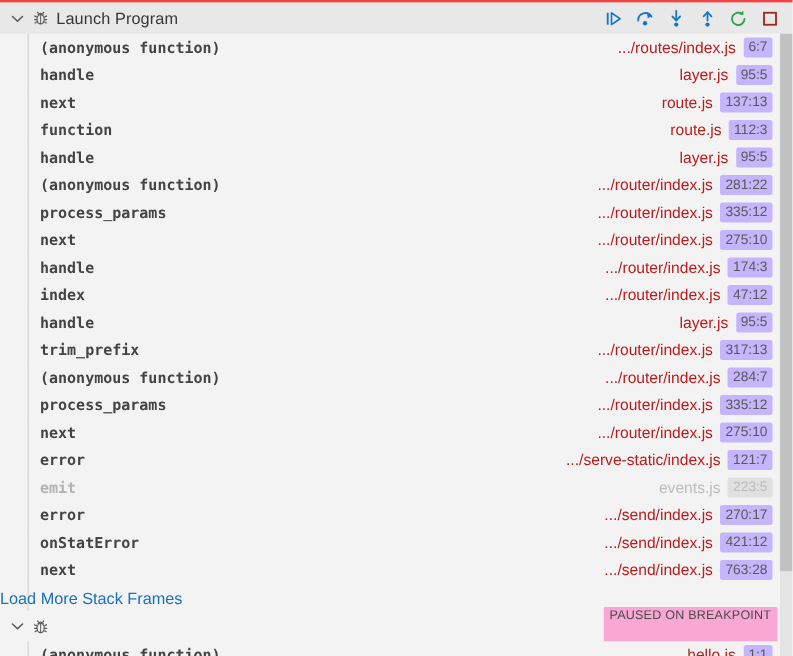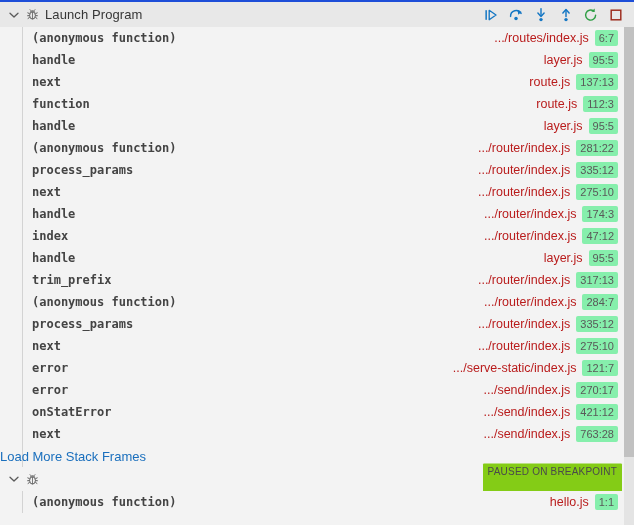--- a/index.html
+++ b/index.html
@@ -15,21 +15,21 @@
     font-size: 13px;
     color: #3b3b3b;
     -webkit-font-smoothing: antialiased;
   }
 
   .panel {
     position: relative;
     width: 634px;
     height: 525px;
     box-sizing: border-box;
-    border-top: 2px solid #1d4ed8;
+    border-top: 2px solid #ef4444;
     background: #f3f3f3;
     overflow: hidden;
   }
 
   
   .session-header {
     position: relative;
     display: flex;
     align-items: center;
     height: 25px;
@@ -92,21 +92,21 @@
     cursor: pointer;
   }
   .tb-btn svg { display: block; }
 
   
   .state-badge {
     position: absolute;
     right: 12px;
     top: 50%;
     transform: translateY(-50%);
-    background: #84cc16;
+    background: #f9a8d4;
     color: #4a4a4a;
     font-size: 10px;
     line-height: 13px;
     padding: 1px 5px 17px 5px;
     letter-spacing: 0.2px;
     white-space: nowrap;
     border-radius: 1px;
   }
 
   
@@ -153,21 +153,21 @@
     padding-left: 12px;
   }
 
   .frame-source {
     font-size: 12.5px;
     color: #b91c1c;
     white-space: nowrap;
   }
 
   .frame-pos {
-    background: #86efac;
+    background: #c4b5fd;
     color: #595959;
     font-size: 11px;
     line-height: 14px;
     padding: 1px 4px 1px 4px;
     border-radius: 2px;
     white-space: nowrap;
   }
 
   
   .frame-row.dim .frame-name { color: #b3b3b3; }
@@ -405,20 +405,27 @@
     </div>
 
     <div class="frame-row">
       <span class="frame-name">error</span>
       <span class="frame-right">
         <span class="frame-source">.../serve-static/index.js</span>
         <span class="frame-pos">121:7</span>
       </span>
     </div>
 
+    <div class="frame-row dim">
+      <span class="frame-name">emit</span>
+      <span class="frame-right">
+        <span class="frame-source">events.js</span>
+        <span class="frame-pos">223:5</span>
+      </span>
+    </div>
 
     <div class="frame-row">
       <span class="frame-name">error</span>
       <span class="frame-right">
         <span class="frame-source">.../send/index.js</span>
         <span class="frame-pos">270:17</span>
       </span>
     </div>
 
     <div class="frame-row">

